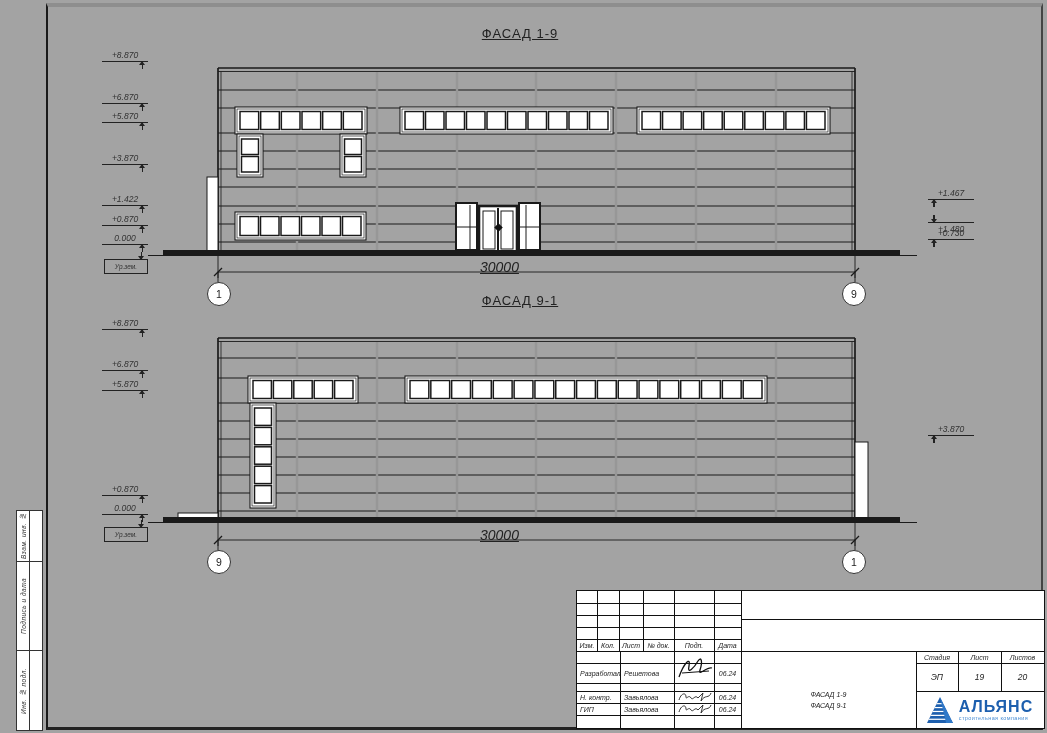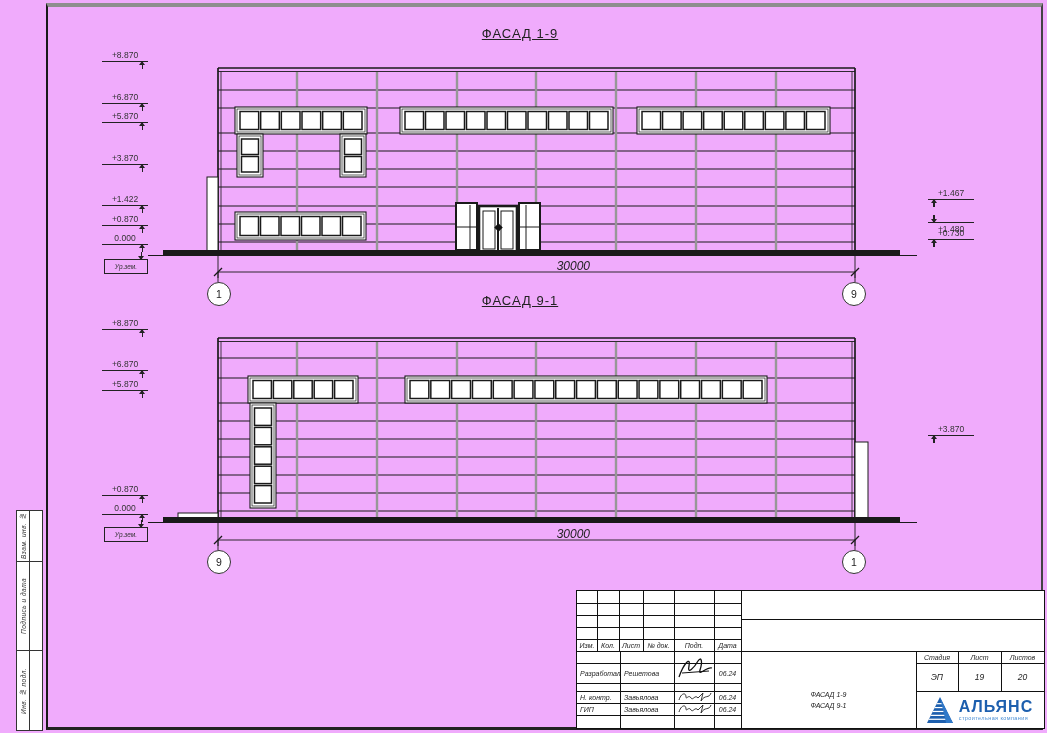--- a/index.html
+++ b/index.html
@@ -1,43 +1,43 @@
 <!DOCTYPE html>
 <html><head>
 <meta charset="utf-8">
 <style>
   html,body{margin:0;padding:0;background:#fff;}
-  .stage{position:relative;width:1047px;height:733px;background:#f0abfc;overflow:hidden;
+  .stage{position:relative;width:1047px;height:733px;background:#a3a3a3;overflow:hidden;
          font-family:"Liberation Sans",sans-serif;color:#1a1a1a;}
   .abs{position:absolute;}
   
   .frame{left:46px;top:3px;width:997px;height:727px;box-sizing:border-box;
          border-top:4px solid #8e8e8e;border-left:2px solid #1a1a1a;
          border-right:2px solid #444;border-bottom:3px solid #222;}
   
   .ftitle{width:280px;text-align:center;font-size:13px;letter-spacing:1px;
           text-decoration:underline;color:#222;}
   
-  .mark{width:46px;}
+  .mark{width:46px;font-style:italic;}
   .mark .ev{display:block;height:12px;line-height:12px;font-size:8.5px;text-align:center;
             border-bottom:1.1px solid #222;color:#333;}
   .tick{position:absolute;width:1.5px;height:7px;background:#222;top:13px;}
   .tick::before{content:"";position:absolute;top:-1px;left:-2.5px;width:0;height:0;
                 border-left:3px solid transparent;border-right:3px solid transparent;
                 border-bottom:4.5px solid #222;}
   .tright{right:5px;} .tleft{left:5px;}
   .mark.flip .ev{border-bottom:none;border-top:1.1px solid #222;}
   .mark.flip .tick{top:-7px;}
   .mark.flip .tick::before{top:auto;bottom:-1px;border-bottom:none;border-top:4.5px solid #222;}
   .gmark{width:42px;height:13px;border:1px solid #222;font-size:6.5px;font-style:italic;
          line-height:13px;text-align:center;color:#333;}
   .gmark .tick{top:-8px;right:5px;}
   .gmark .tick::before{top:auto;bottom:-1px;border-bottom:none;border-top:4.5px solid #222;}
   
-  .dim{width:110px;text-align:right;font-size:12px;font-style:italic;color:#222;}
+  .dim{width:110px;text-align:left;font-size:14px;font-style:italic;color:#222;text-decoration:underline;}
   .axis{width:22px;height:22px;border:1.3px solid #333;border-radius:50%;font-size:10.5px;
         line-height:22px;text-align:center;color:#222;background:#fff;}
   
   .scell{box-sizing:border-box;border:1px solid #333;background:#fff;}
   .vtext{writing-mode:vertical-rl;transform:rotate(180deg);font-size:6.5px;font-style:italic;
          letter-spacing:.5px;color:#333;display:flex;align-items:center;justify-content:center;
          width:100%;height:100%;}
   
   .tb{left:576px;top:590px;width:467px;height:137px;box-sizing:content-box;
       border:1.6px solid #111;background:#fff;}

